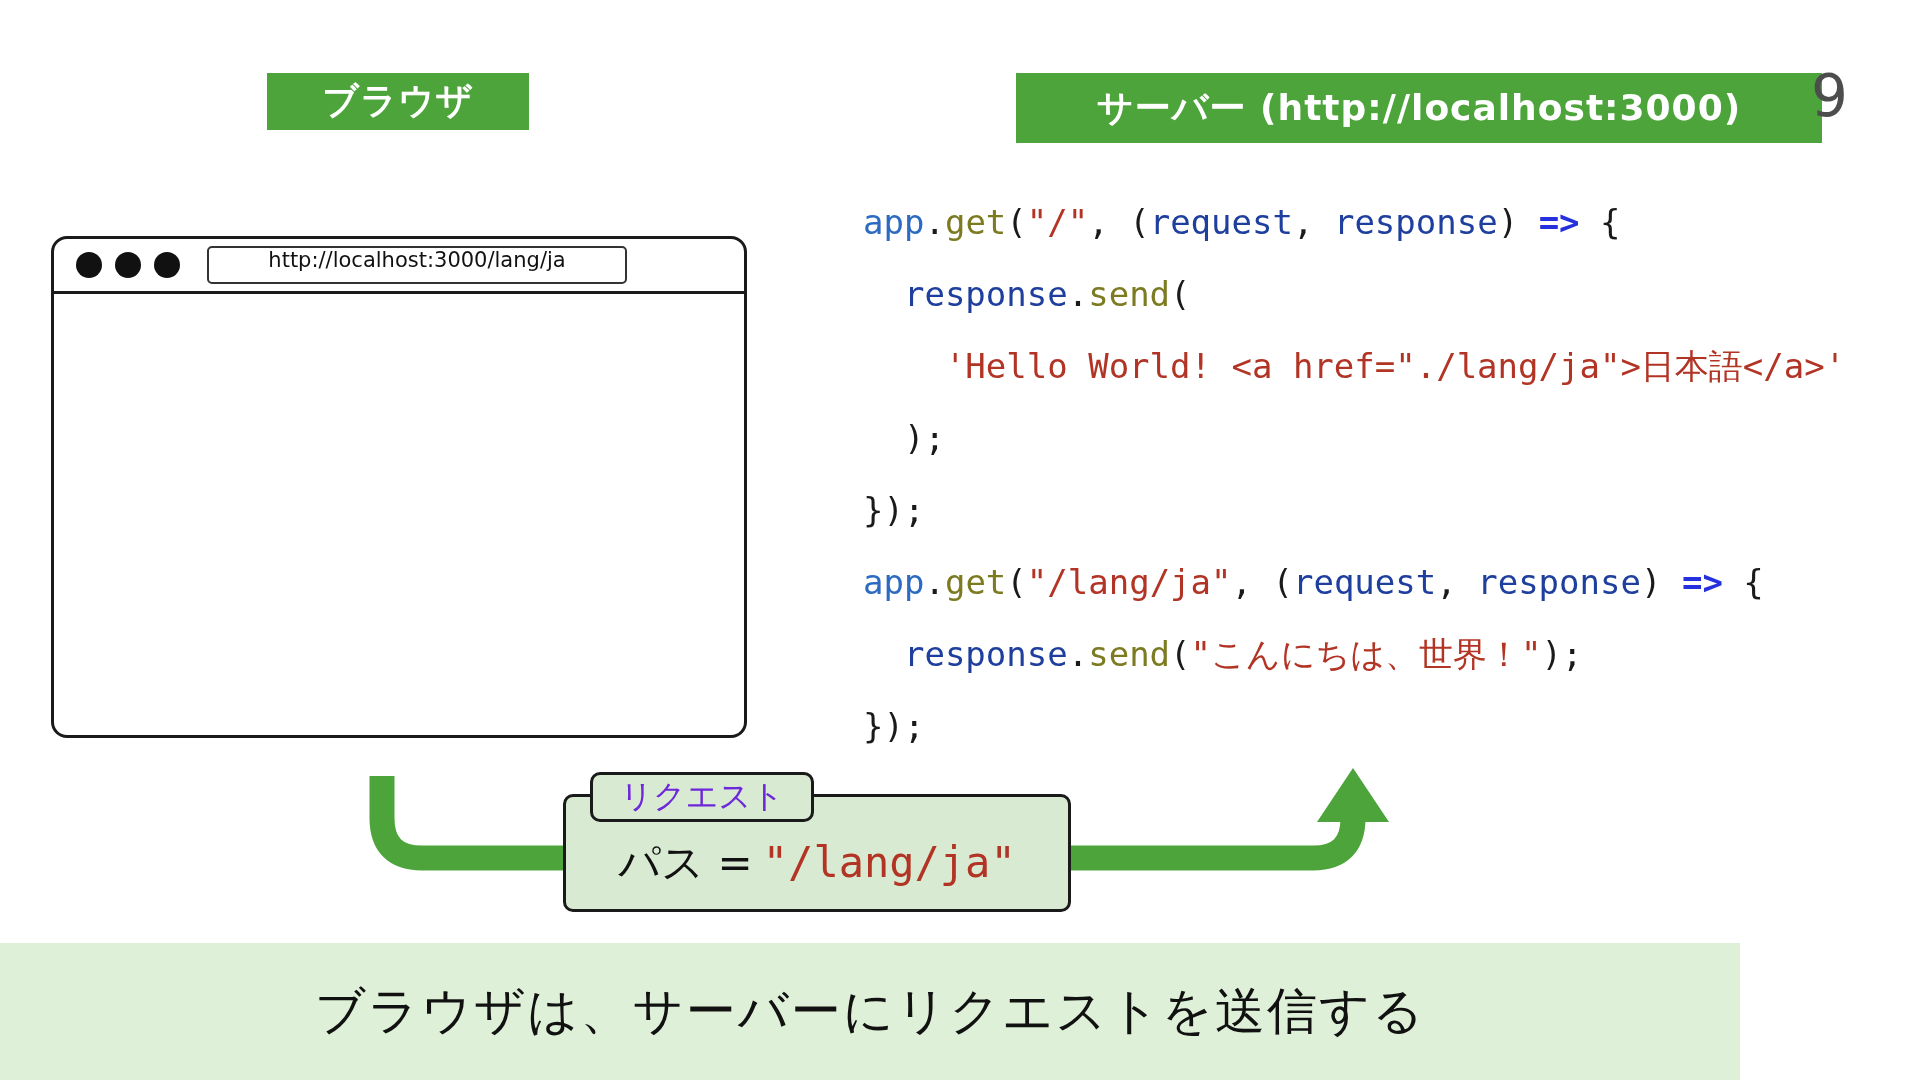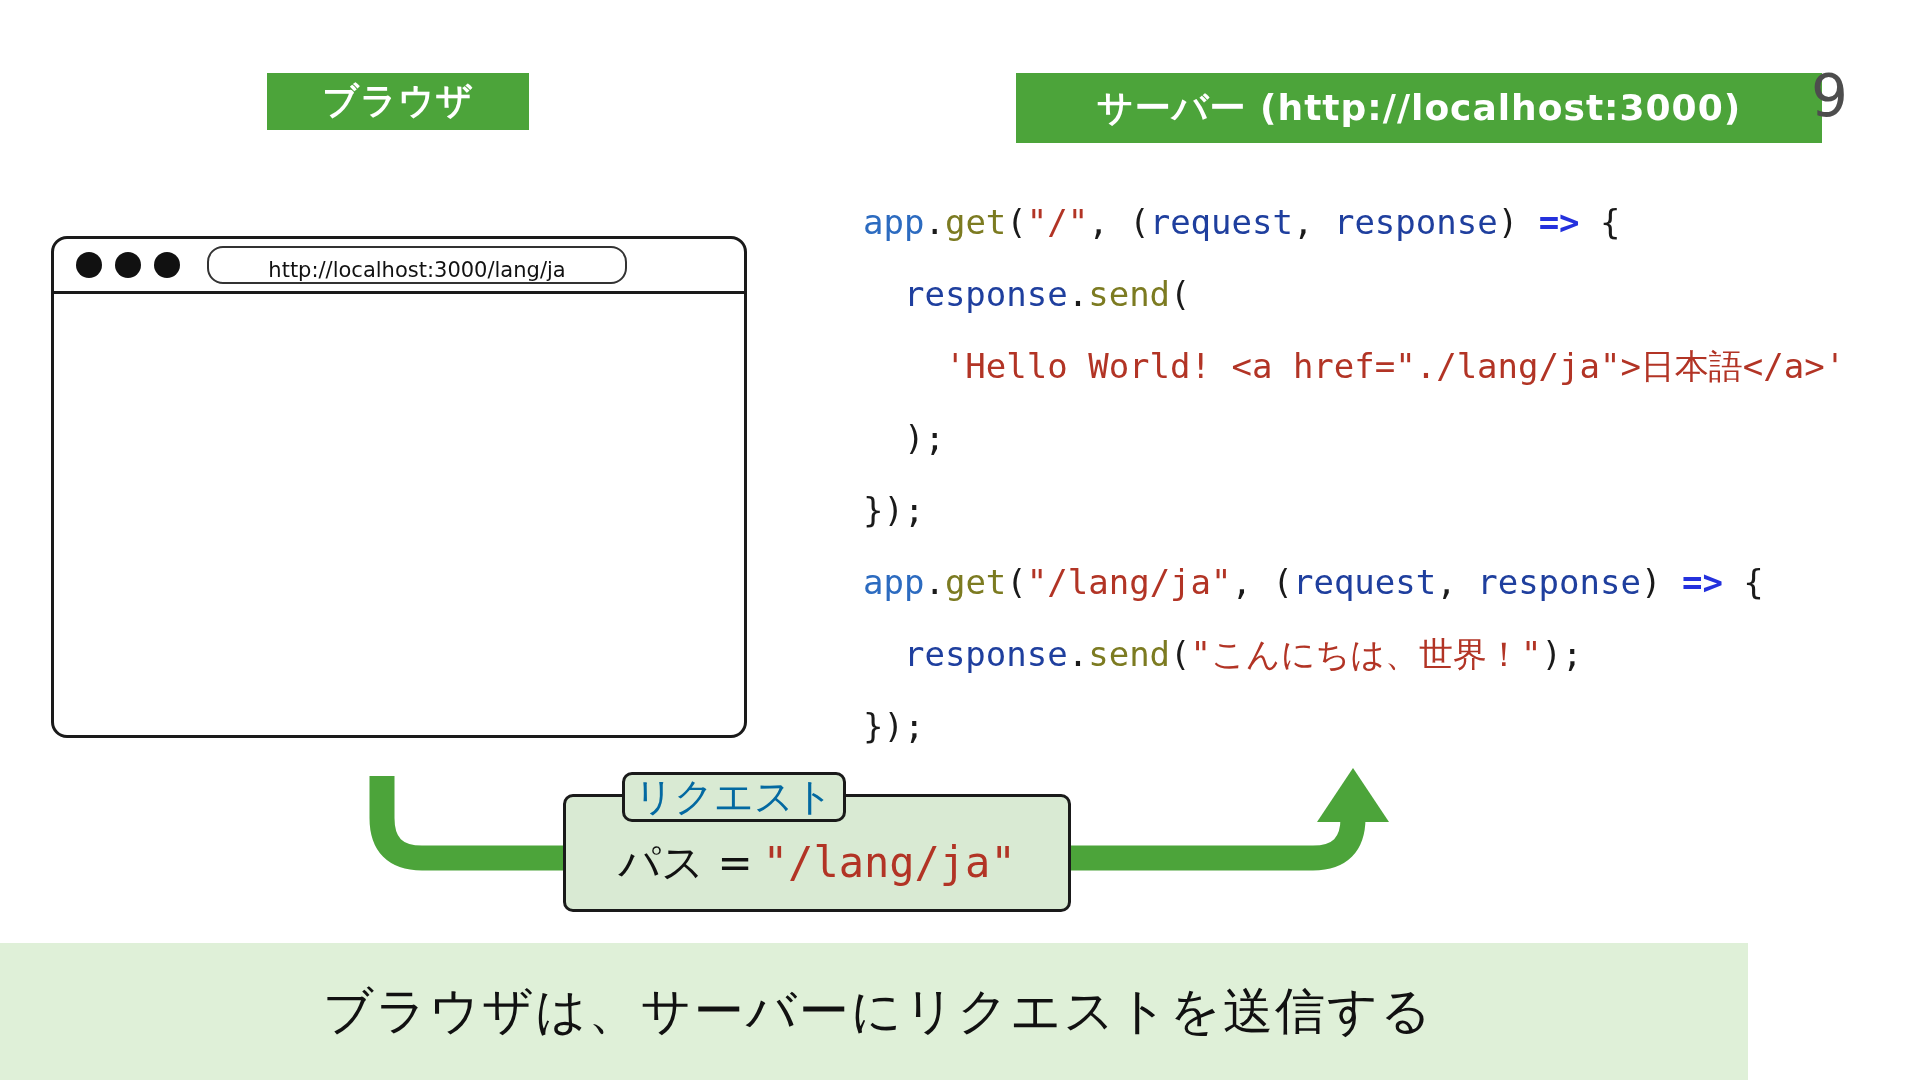--- a/index.html
+++ b/index.html
@@ -15,22 +15,22 @@
   .server-label{left:1016px;top:73px;width:806px;height:70px;}
 
   .page-number{position:absolute;right:72px;top:62px;font-size:58px;color:#4d4d4d;}
 
   
   .browser-window{position:absolute;left:51px;top:236px;width:696px;height:502px;
     border:3px solid #1a1a1a;border-radius:16px;background:#ffffff;box-sizing:border-box;}
   .titlebar{height:55px;border-bottom:3px solid #1a1a1a;display:flex;align-items:center;
     padding:0 22px;box-sizing:border-box;gap:13px;}
   .dot{width:26px;height:26px;border-radius:50%;background:#111111;flex:0 0 auto;}
-  .url-bar{margin-left:14px;width:420px;height:38px;border:2px solid #333333;border-radius:16px;
-    display:flex;align-items:flex-end;justify-content:center;font-size:21px;color:#111111;
+  .url-bar{margin-left:14px;width:420px;height:38px;border:2px solid #333333;border-radius:5px;
+    display:flex;align-items:flex-start;justify-content:center;font-size:21px;color:#111111;
     box-sizing:border-box;background:#ffffff;}
   .browser-content{height:444px;}
 
   
   .code{position:absolute;left:863px;top:186px;font-family:"DejaVu Sans Mono","Liberation Mono",monospace;
     font-size:34px;line-height:72px;white-space:pre;}
   .tok-plain{color:var(--code-plain,#1a1a1a);}
   .tok-blue{color:var(--code-blue,#2c6bc0);}
   .tok-olive{color:var(--code-olive,#7c7b21);}
   .tok-red{color:var(--code-red,#b23425);}
@@ -43,29 +43,29 @@
   .arrow-head{fill:var(--arrow-green,#4ca43a);}
 
   
   .request-box{position:absolute;left:563px;top:794px;width:508px;height:118px;
     background:var(--box-fill,#d9ead3);border:3px solid #1a1a1a;border-radius:10px;
     box-sizing:border-box;display:flex;align-items:flex-end;justify-content:center;
     padding-bottom:18px;}
   .request-tag{position:absolute;left:590px;top:772px;width:224px;height:50px;
     background:var(--box-fill,#d9ead3);border:3px solid #1a1a1a;border-radius:10px;
     box-sizing:border-box;display:flex;align-items:center;justify-content:center;
-    font-size:39px;color:#0369a1;margin-left:32px;}
+    font-size:32px;color:#6d28d9;}
   .request-path{font-size:42px;color:#111111;display:flex;align-items:baseline;gap:10px;}
   .request-path .path-value{font-family:"DejaVu Sans Mono","Liberation Mono",monospace;
     color:var(--code-red,#b23425);}
 
   
   .banner{position:absolute;left:0;top:943px;width:1740px;height:137px;
     background:var(--banner-fill,#dff0d8);display:flex;align-items:center;justify-content:center;
-    font-size:50px;color:#111111;font-weight:500;letter-spacing:2px;padding-left:8px;}
+    font-size:50px;color:#111111;font-weight:500;letter-spacing:2px;}
 </style>
 </head>
 <body>
 
 <div class="slide">
 
   <div class="header-label browser-label">ブラウザ</div>
 
   <div class="header-label server-label">サーバー (http://localhost:3000)</div>
 

